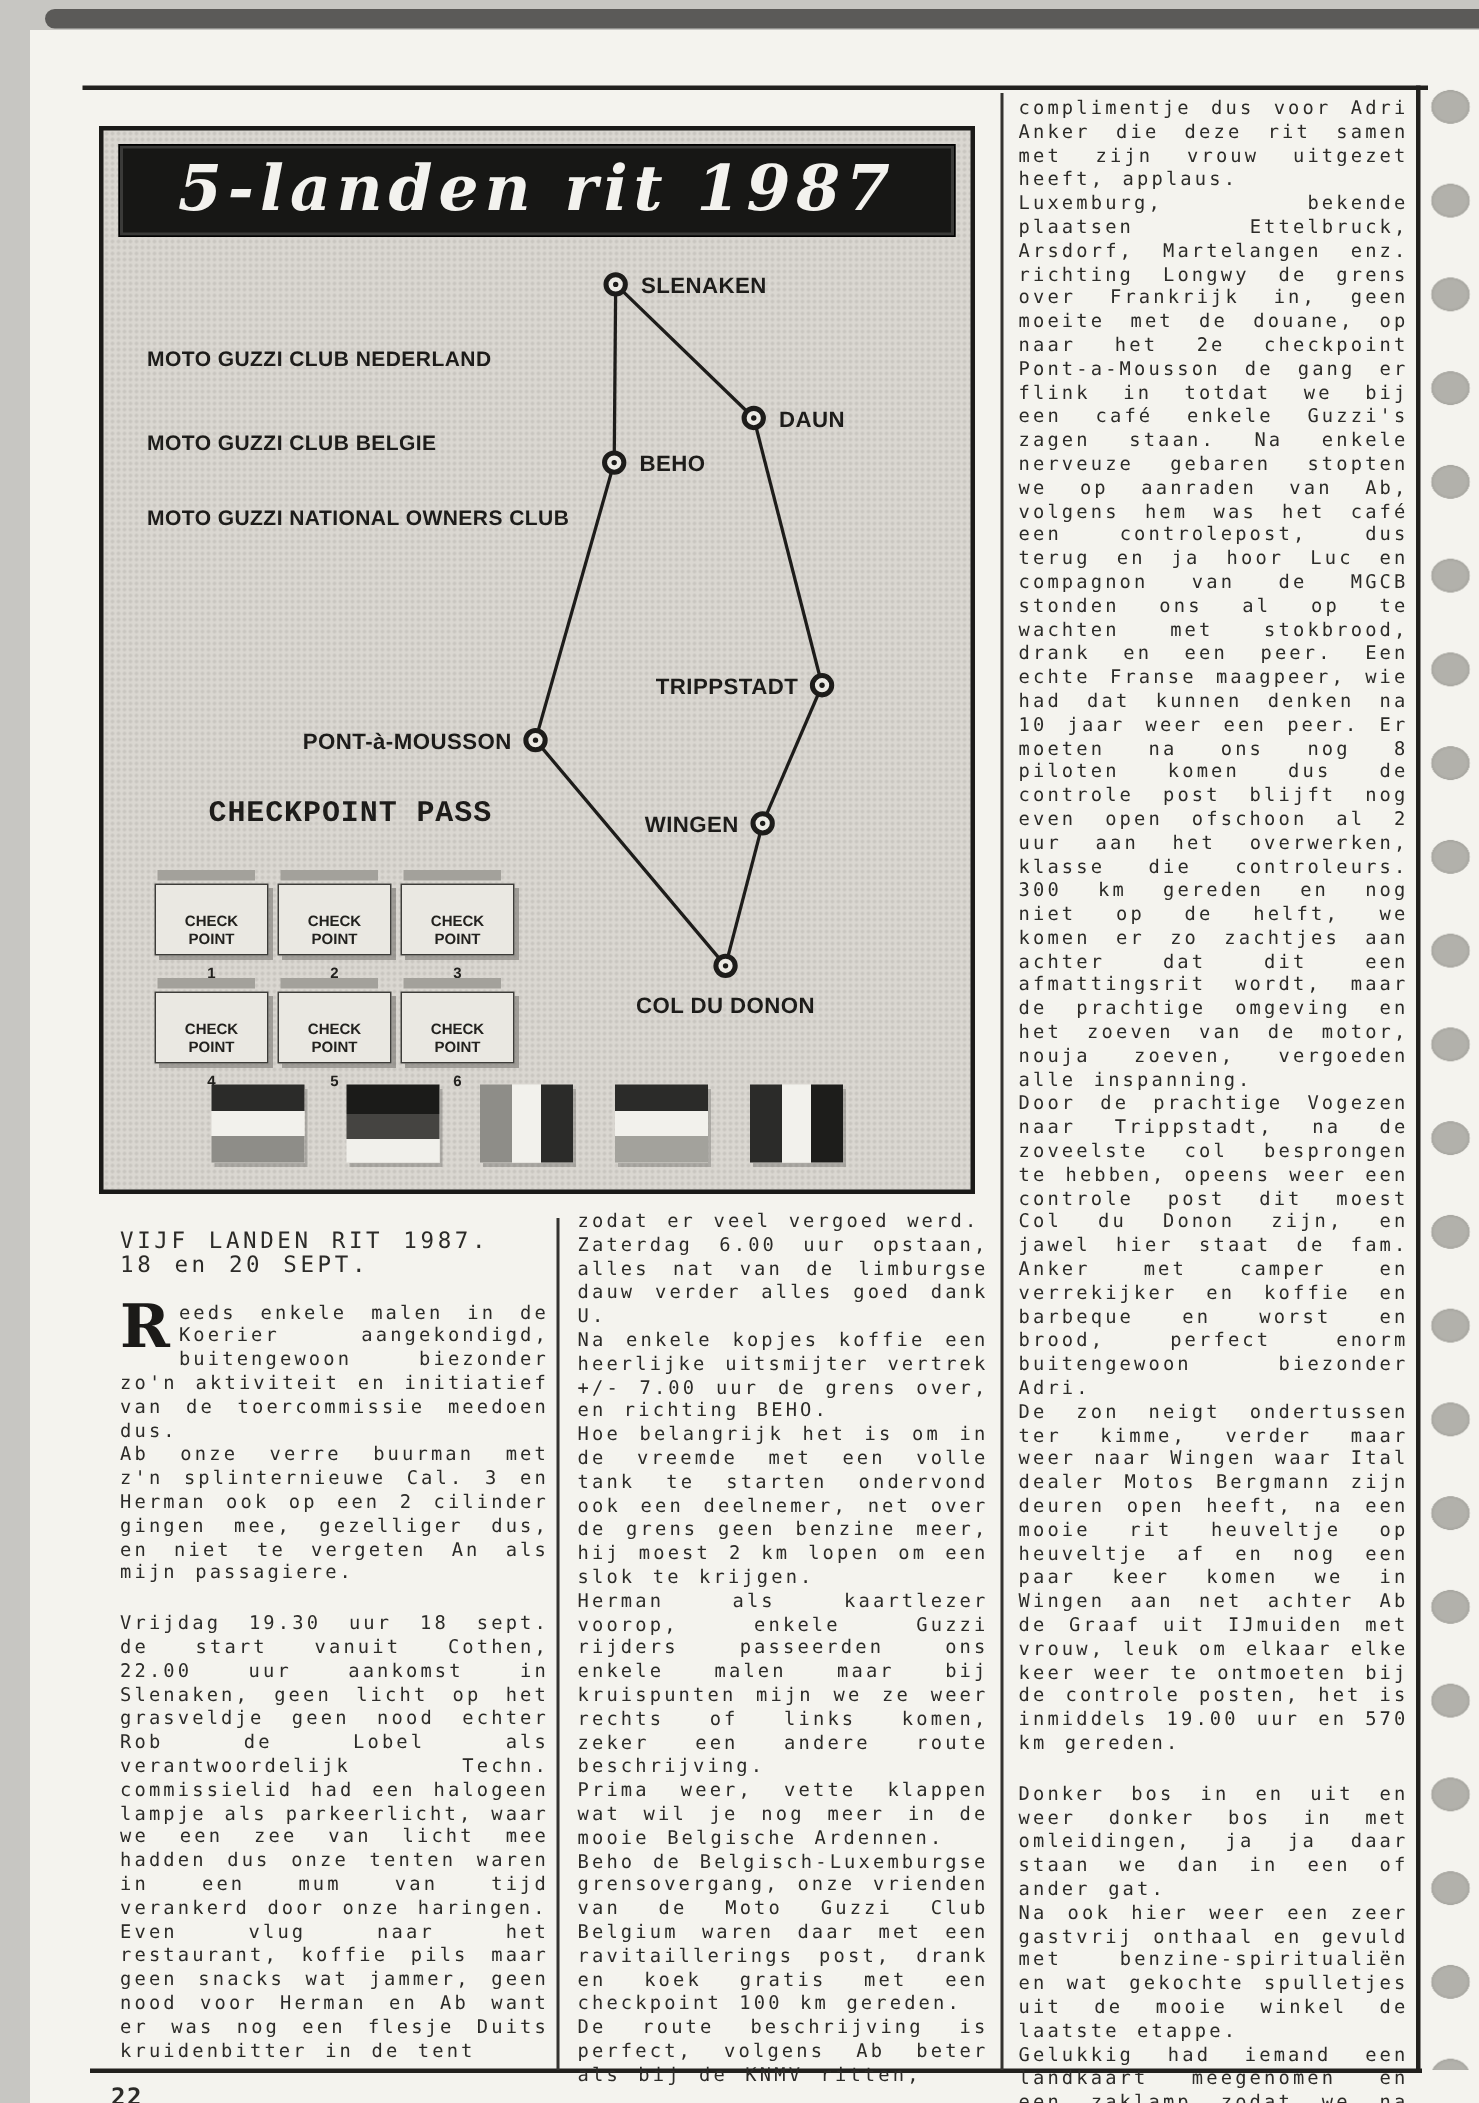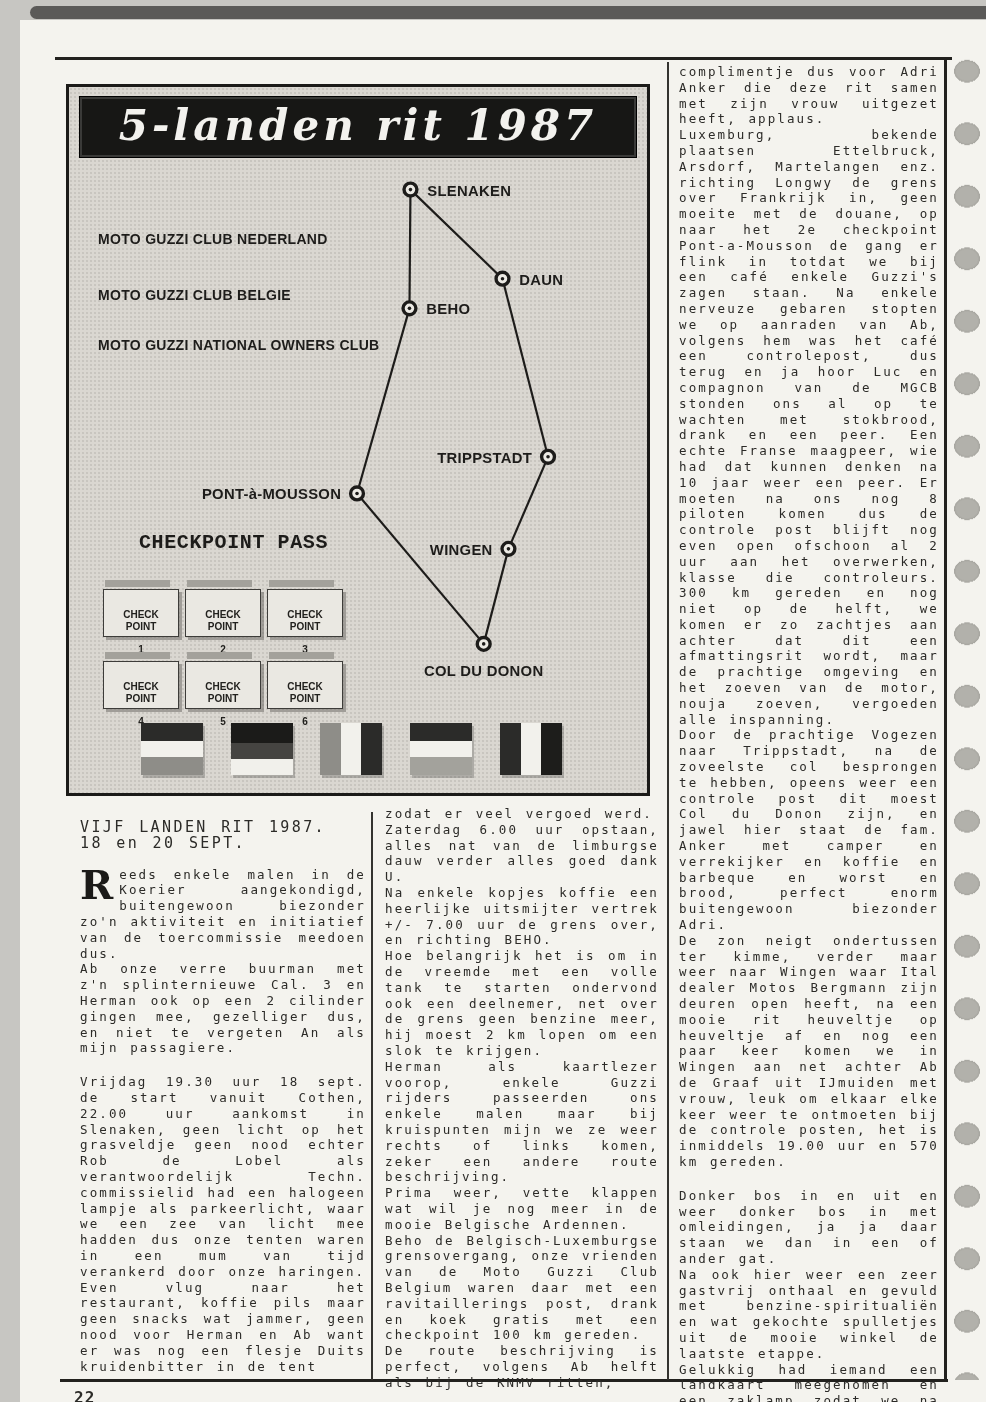--- a/index.html
+++ b/index.html
@@ -227,21 +227,21 @@
 
 <div class="col col-mid">
   <div>
       <p class="article-p">zodat er veel vergoed werd.</p>
       <p class="article-p">Zaterdag 6.00 uur opstaan, alles nat van de limburgse dauw verder alles goed dank U.</p>
       <p class="article-p">Na enkele kopjes koffie een heerlijke uitsmijter vertrek +/- 7.00 uur de grens over, en richting BEHO.</p>
       <p class="article-p">Hoe belangrijk het is om in de vreemde met een volle tank te starten ondervond ook een deelnemer, net over de grens geen benzine meer, hij moest 2 km lopen om een slok te krijgen.</p>
       <p class="article-p">Herman als kaartlezer voorop, enkele Guzzi rijders passeerden ons enkele malen maar bij kruispunten mijn we ze weer rechts of links komen, zeker een andere route beschrijving.</p>
       <p class="article-p">Prima weer, vette klappen wat wil je nog meer in de mooie Belgische Ardennen.</p>
       <p class="article-p">Beho de Belgisch-Luxemburgse grensovergang, onze vrienden van de Moto Guzzi Club Belgium waren daar met een ravitaillerings post, drank en koek gratis met een checkpoint 100 km gereden.</p>
-      <p class="article-p">De route beschrijving is perfect, volgens Ab helft als bij de KNMV ritten,</p>
+      <p class="article-p">De route beschrijving is perfect, volgens Ab beter als bij de KNMV ritten,</p>
     </div>
 </div>
 
 <div class="col col-right">
   <div>
       <p class="article-p">complimentje dus voor Adri Anker die deze rit samen met zijn vrouw uitgezet heeft, applaus.</p>
       <p class="article-p">Luxemburg, bekende plaatsen Ettelbruck, Arsdorf, Martelangen enz. richting Longwy de grens over Frankrijk in, geen moeite met de douane, op naar het 2e checkpoint Pont-a-Mousson de gang er flink in totdat we bij een café enkele Guzzi's zagen staan. Na enkele nerveuze gebaren stopten we op aanraden van Ab, volgens hem was het café een controlepost, dus terug en ja hoor Luc en compagnon van de MGCB stonden ons al op te wachten met stokbrood, drank en een peer. Een echte Franse maagpeer, wie had dat kunnen denken na 10 jaar weer een peer. Er moeten na ons nog 8 piloten komen dus de controle post blijft nog even open ofschoon al 2 uur aan het overwerken, klasse die controleurs. 300 km gereden en nog niet op de helft, we komen er zo zachtjes aan achter dat dit een afmattingsrit wordt, maar de prachtige omgeving en het zoeven van de motor, nouja zoeven, vergoeden alle inspanning.</p>
       <p class="article-p">Door de prachtige Vogezen naar Trippstadt, na de zoveelste col besprongen te hebben, opeens weer een controle post dit moest Col du Donon zijn, en jawel hier staat de fam. Anker met camper en verrekijker en koffie en barbeque en worst en brood, perfect enorm buitengewoon biezonder Adri.</p>
       <p class="article-p">De zon neigt ondertussen ter kimme, verder maar weer naar Wingen waar Ital dealer Motos Bergmann zijn deuren open heeft, na een mooie rit heuveltje op heuveltje af en nog een paar keer komen we in Wingen aan net achter Ab de Graaf uit IJmuiden met vrouw, leuk om elkaar elke keer weer te ontmoeten bij de controle posten, het is inmiddels 19.00 uur en 570 km gereden.</p>
       <p class="article-p gap-before">Donker bos in en uit en weer donker bos in met omleidingen, ja ja daar staan we dan in een of ander gat.</p>

